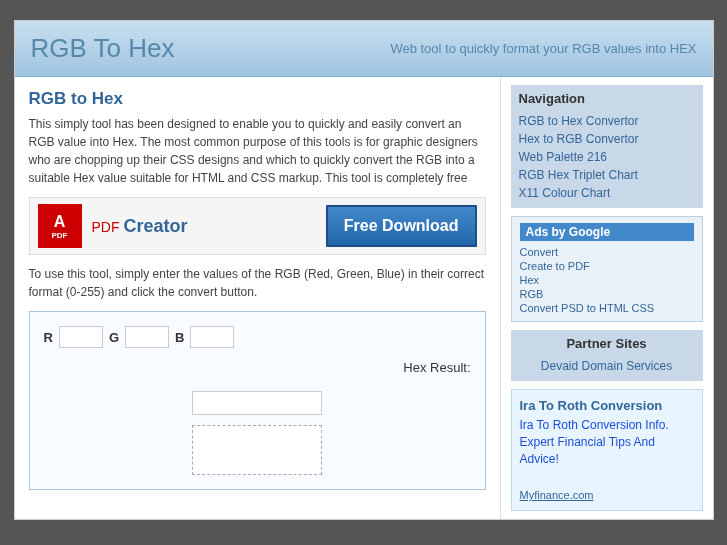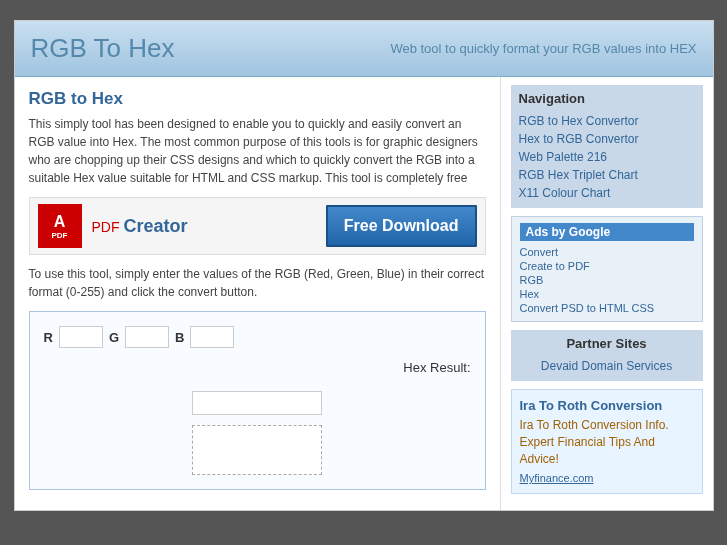--- a/index.html
+++ b/index.html
@@ -243,23 +243,23 @@
       padding: 8px;
       font-size: 12px;
     }
     #roth-title {
       font-size: 13px;
       font-weight: bold;
       color: #336699;
       margin-bottom: 4px;
     }
     #roth-desc {
-      color: #a16207;
+      color: #1d4ed8;
       line-height: 1.4;
-      margin-bottom: 4px;
+      margin-bottom: 21px;
     }
     #roth-link {
       color: #336699;
       font-size: 11px;
     }
   </style>
 </head>
 <body>
 
 <div id="outer">
@@ -315,22 +315,22 @@
         <a class="nav-link" href="#">Hex to RGB Convertor</a>
         <a class="nav-link" href="#">Web Palette 216</a>
         <a class="nav-link" href="#">RGB Hex Triplet Chart</a>
         <a class="nav-link" href="#">X11 Colour Chart</a>
       </div>
 
       <div id="ads-section">
         <span id="ads-title">Ads by Google</span>
         <a class="ads-link" href="#">Convert</a>
         <a class="ads-link" href="#">Create to PDF</a>
+        <a class="ads-link" href="#">Hex</a>
         <a class="ads-link" href="#">RGB</a>
-        <a class="ads-link" href="#">Hex</a>
         <a class="ads-link" href="#">Convert PSD to HTML CSS</a>
       </div>
 
       <div id="partner-section">
         <div id="partner-title">Partner Sites</div>
         <a class="partner-link" href="#">Devaid Domain Services</a>
       </div>
 
       <div id="roth-box">
         <div id="roth-title">Ira To Roth Conversion</div>

